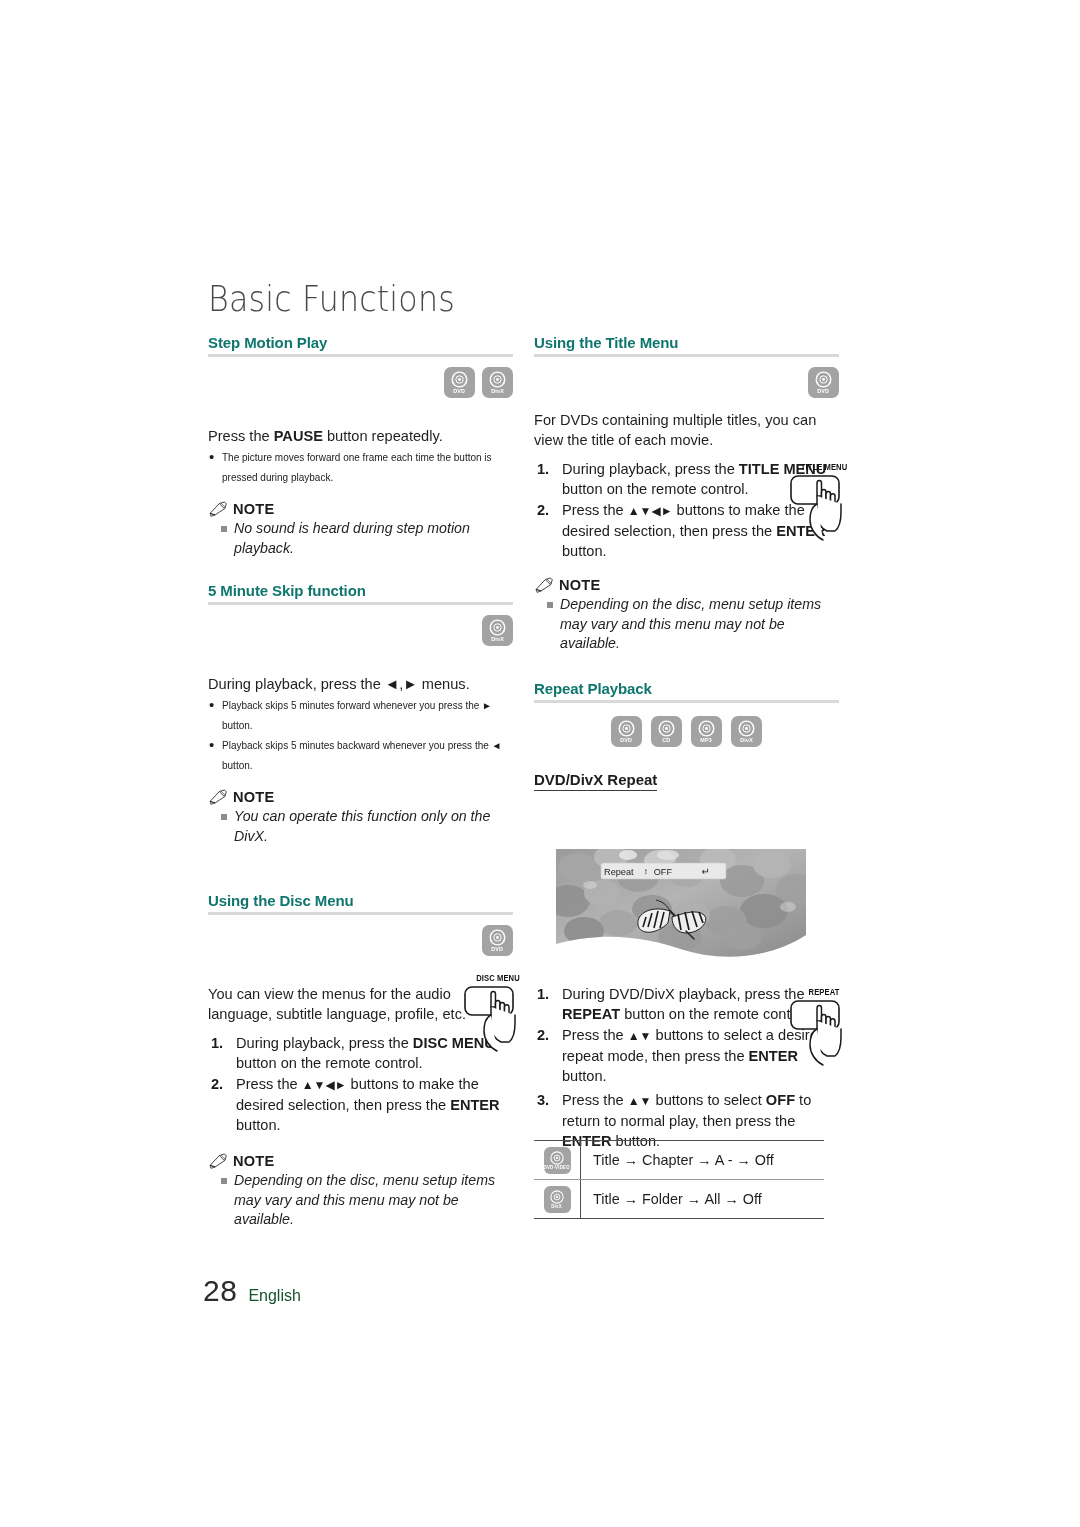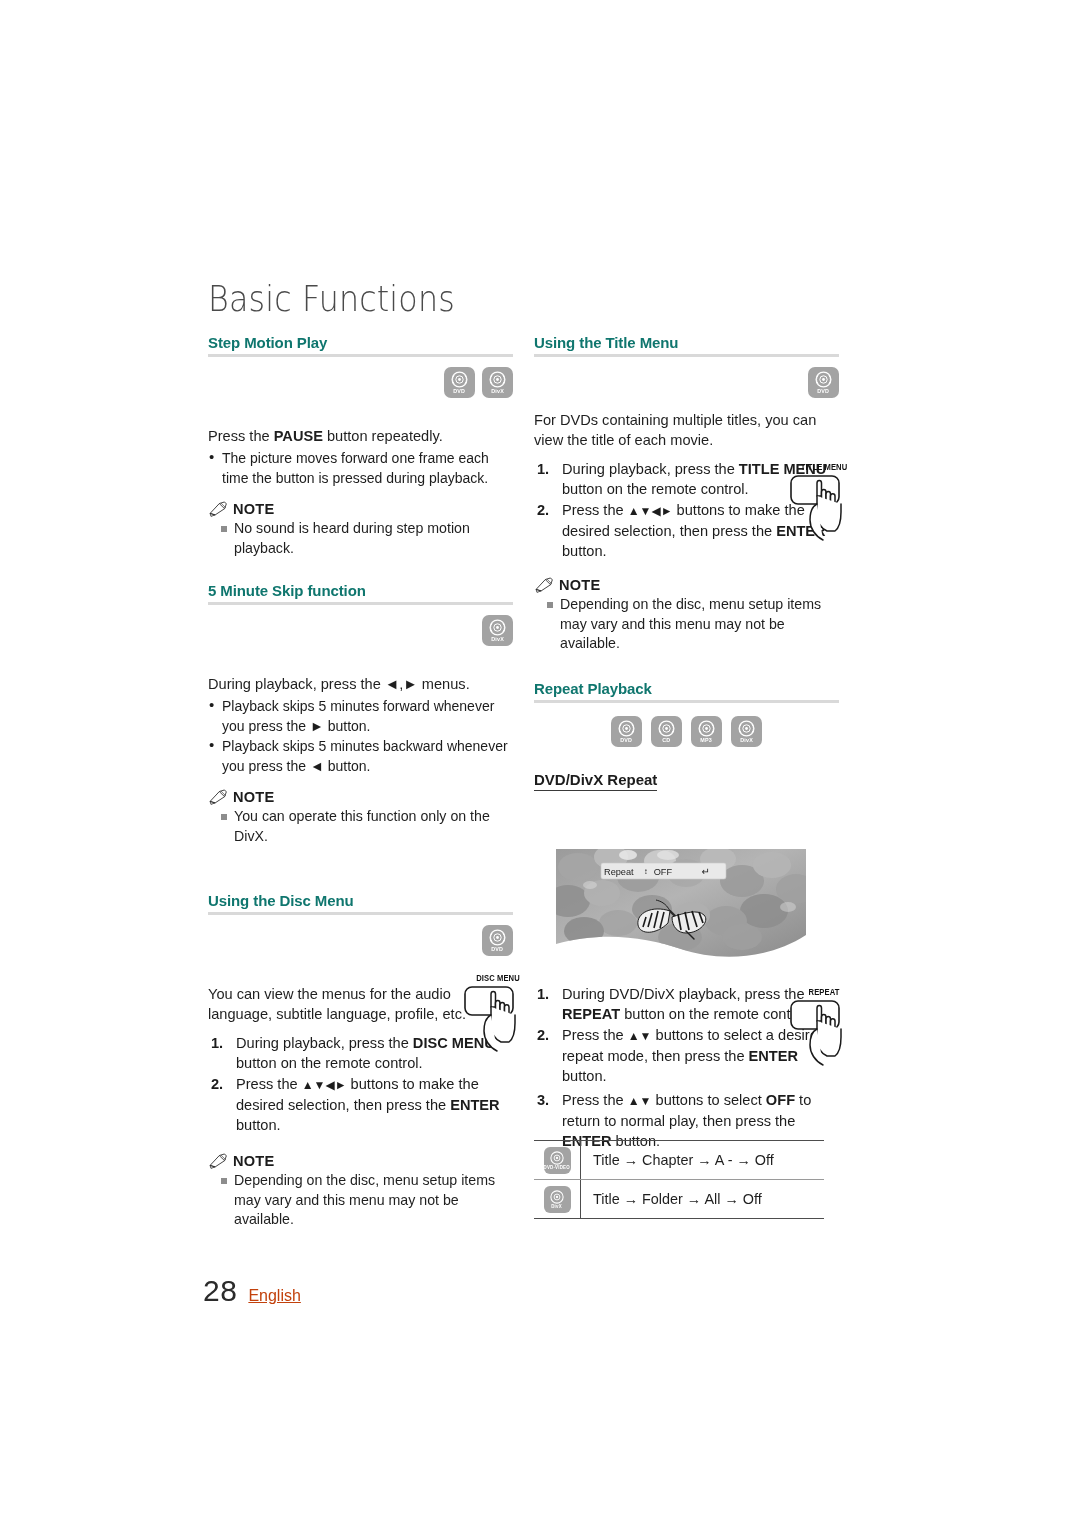--- a/index.html
+++ b/index.html
@@ -111,21 +111,21 @@
   b { font-weight: bold; }
 
   ul.bullets {
     list-style: none;
     margin: 2px 0 0 0;
     padding: 0;
   }
   ul.bullets li {
     position: relative;
     padding-left: 14px;
-    font-size: 14px;
+    font-size: 10px;
     line-height: 20px;
     margin-bottom: 0px;
   }
   ul.bullets li:before {
     content: "\2022";
     position: absolute;
     left: 1px;
     top: -1px;
     font-size: 15px;
   }
@@ -144,20 +144,21 @@
   }
   .note-icon {
     width: 21px;
     height: 16px;
     display: inline-block;
   }
   ul.note-items {
     list-style: none;
     margin: 2px 0 0 0;
     padding: 0;
+    font-style: italic;
   }
   ul.note-items li {
     position: relative;
     padding-left: 26px;
     font-size: 14.2px;
     line-height: 19.5px;
     color: #1f1f1f;
   }
   ul.note-items li:before {
     content: "";
@@ -269,22 +270,21 @@
     gap: 11px;
   }
   .footer .pgnum {
     font-size: 30px;
     color: #2b2b2b;
     font-weight: 400;
     letter-spacing: 0.5px;
   }
   .footer .lang {
     font-size: 16px;
-    color: #c2410c;
-    text-decoration: underline;
+    color: #14532d;
   }
 
   .tick { font-size: 12px; }
 </style>
 </head>
 <body>
 
 <div class="page">
 
   <div class="chapter-title">Basic Functions</div>

